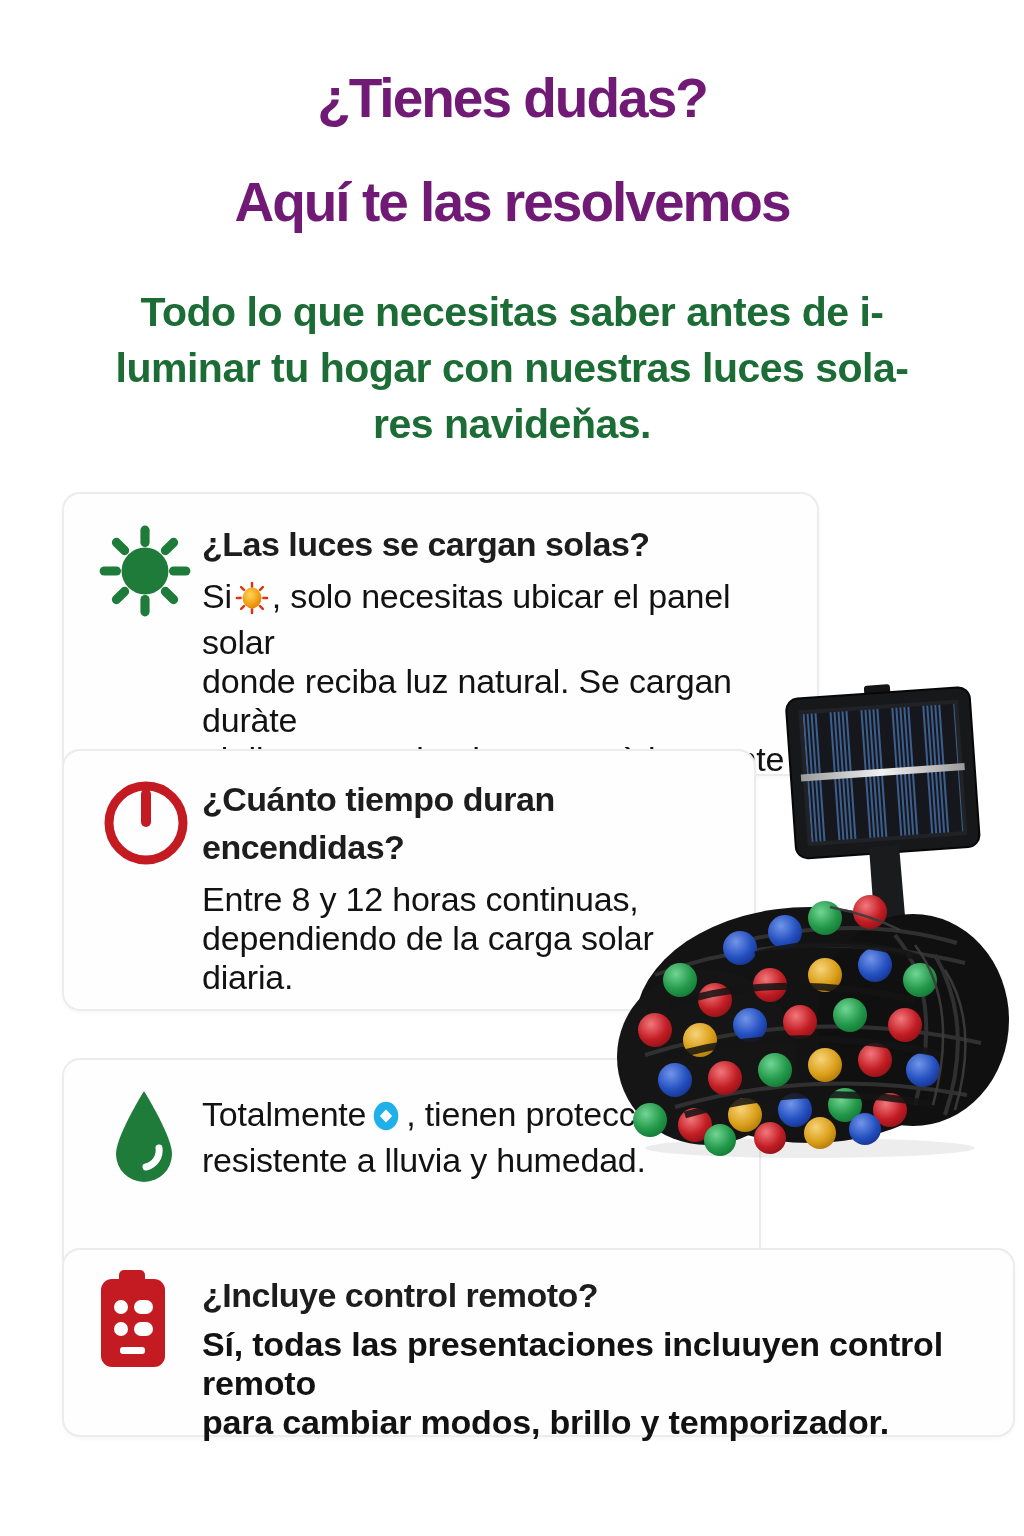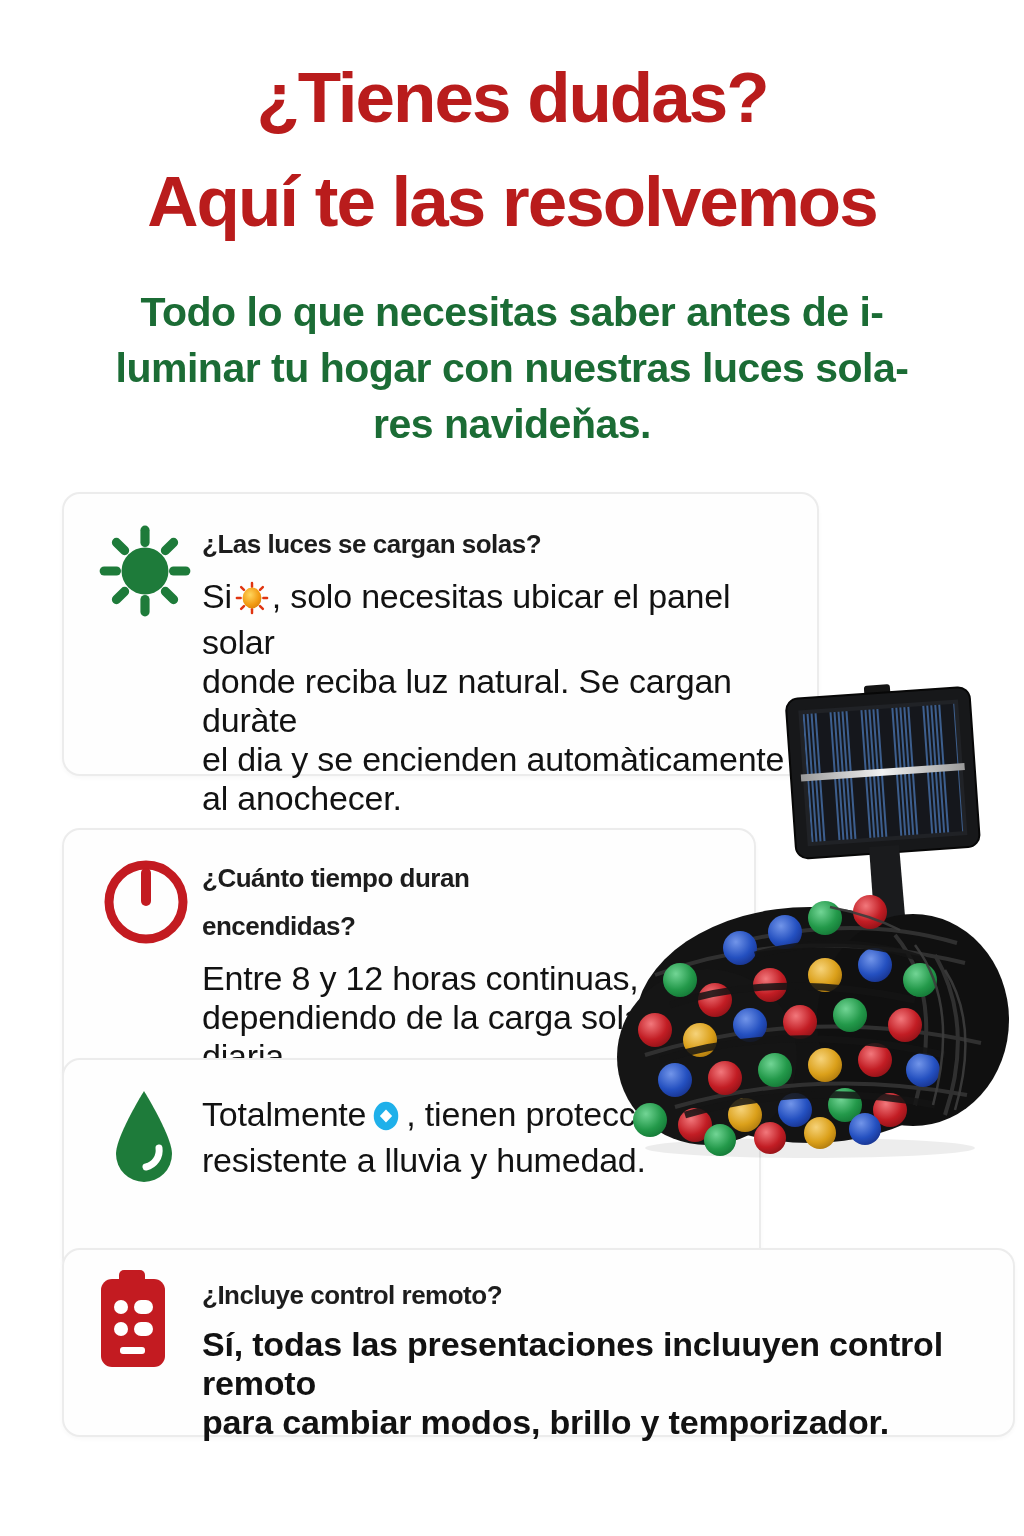--- a/index.html
+++ b/index.html
@@ -4,40 +4,40 @@
 <style>
   html,body{margin:0;padding:0;}
   body{
     width:1024px;height:1536px;position:relative;overflow:hidden;
     background:#ffffff;
     font-family:"Liberation Sans", sans-serif;
     color:#1a1a1a;
   }
   .headline{
     position:absolute;top:46px;left:0;width:1024px;
-    text-align:center;font-weight:800;font-size:71px;line-height:104px;
-    letter-spacing:-2px;color:#b91c1c;white-space:pre-line;
+    text-align:center;font-weight:800;font-size:55px;line-height:104px;
+    letter-spacing:-2px;color:#701a75;white-space:pre-line;
   }
   .subheadline{
     position:absolute;top:284px;left:0;width:1024px;
     text-align:center;font-weight:700;font-size:41px;line-height:56px;
     color:#1b6c35;white-space:pre-line;letter-spacing:-0.5px;
   }
   .card{
     position:absolute;left:62px;background:#fefefe;
     border:2px solid #ececec;border-radius:18px;
     box-shadow:0 2px 4px rgba(0,0,0,0.03);
   }
   .card1{top:492px;width:753px;height:280px;}
-  .card2{top:828px;width:690px;height:258px;}
+  .card2{top:749px;width:690px;height:258px;}
   .card3{top:1058px;width:695px;height:213px;}
   .card4{top:1248px;width:901px;height:185px;padding-left:48px;}
   .icon{position:absolute;}
   .content{position:absolute;}
-  .q{font-size:26px;font-weight:700;color:#1d1d1d;line-height:48px;white-space:pre-line;letter-spacing:-0.5px;}
+  .q{font-size:34px;font-weight:700;color:#1d1d1d;line-height:48px;white-space:pre-line;letter-spacing:-0.5px;}
   .a{font-size:34px;font-weight:400;color:#121212;line-height:39px;white-space:pre-line;margin-top:9px;letter-spacing:-0.2px;}
   .emoji{display:inline-block;vertical-align:-7px;margin:0 3px;}
   .product{position:absolute;left:615px;top:675px;width:400px;height:485px;z-index:5;}
 </style>
 </head>
 <body>
 
 <div class="headline">¿Tienes dudas?
 Aquí te las resolvemos</div>
 

